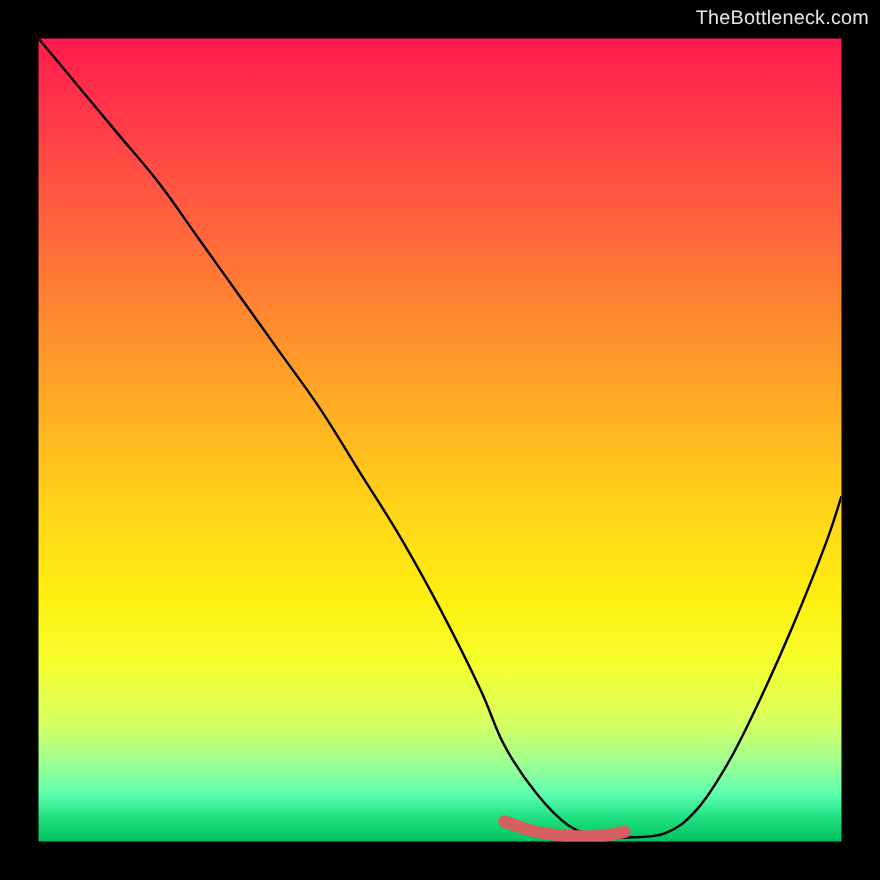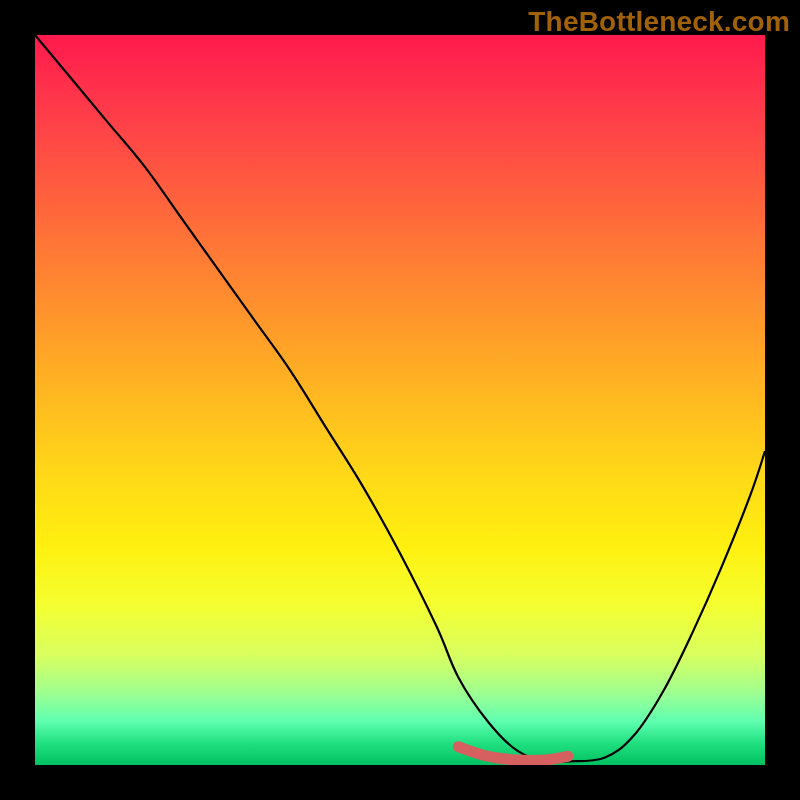--- a/index.html
+++ b/index.html
@@ -31,23 +31,23 @@
       #60ffb0 94%,
       #20e080 97%,
       #00c060 100%
     );
   }
   .watermark {
     position: absolute;
     top: 6px;
     right: 10px;
     font-family: Arial, Helvetica, sans-serif;
-    font-size: 28px;
-    color: #a16207;
-    font-weight: 700;
+    font-size: 18px;
+    color: #e5e5e5;
+    font-weight: 400;
     letter-spacing: 0.2px;
   }
   svg.curve {
     position: absolute;
     left: 0; top: 0;
     width: 730px; height: 730px;
   }
   svg.curve path.line {
     fill: none;
     stroke: #000;

